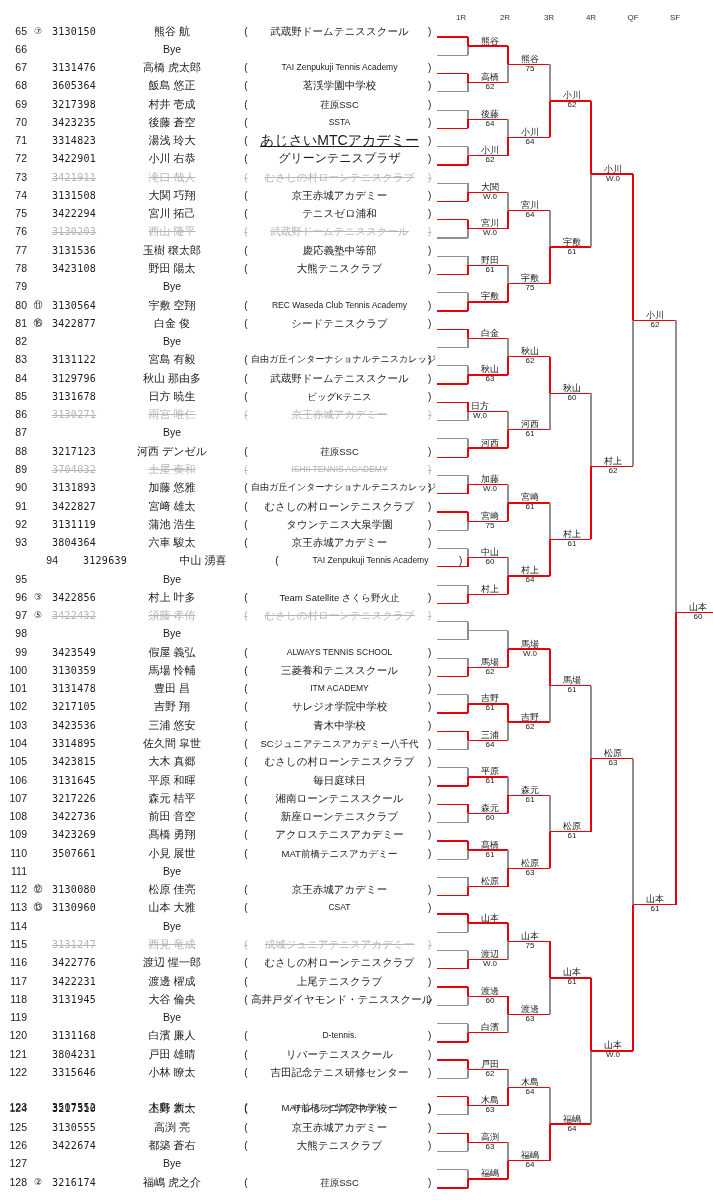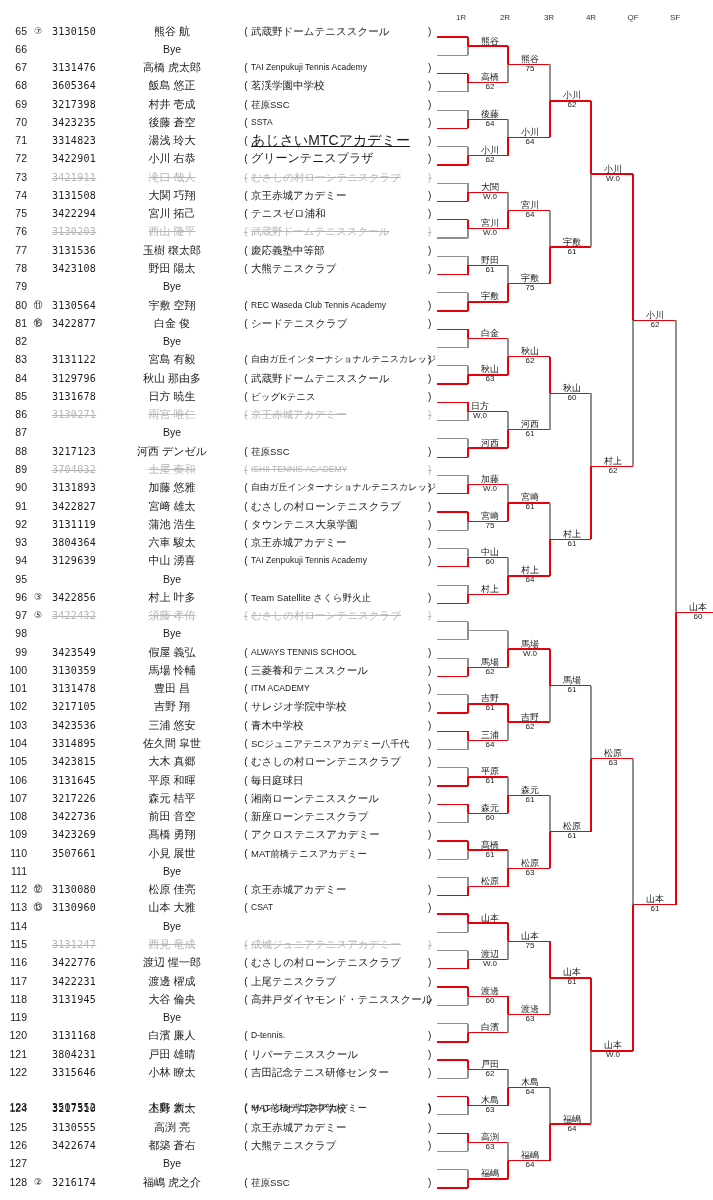--- a/index.html
+++ b/index.html
@@ -9,21 +9,21 @@
   .rh{position:absolute;top:13px;width:26px;text-align:center;font-size:8px;color:#333;}
   svg.bracket{position:absolute;left:0;top:0;}
   .row{position:absolute;left:0;width:437px;height:13px;line-height:13px;}
   .row span{position:absolute;display:block;white-space:nowrap;line-height:13px;}
   .c-no{left:0;width:27px;text-align:right;font-size:10.5px;}
   .c-seed{left:31px;width:14px;text-align:center;font-size:9px;}
   .c-reg{left:47px;width:54px;text-align:center;font-size:10px;font-family:"DejaVu Sans Mono","Liberation Mono",monospace;letter-spacing:0.3px;}
   .c-name{left:103px;width:138px;text-align:center;font-size:11px;}
   .c-bye{left:103px;width:138px;text-align:center;font-size:10.5px;}
   .c-po{left:241px;width:10px;text-align:center;font-size:10px;}
-  .c-club{left:251px;width:177px;}
+  .c-club{left:251px;width:177px;text-align:center;}
   .c-pc{left:428px;width:9px;text-align:left;font-size:10px;}
   .row.wd .c-reg,.row.wd .c-name,.row.wd .c-club,.row.wd .c-po,.row.wd .c-pc{
      color:#b5b5b5;text-decoration:line-through;text-decoration-color:#b5b5b5;}
   .wlab{position:absolute;width:36px;text-align:center;}
   .wlab .n{font-size:9px;line-height:10px;white-space:nowrap;}
   .wlab .s{font-size:8px;line-height:9px;white-space:nowrap;}
 </style>
 </head>
 <body>
 
@@ -504,21 +504,21 @@
         <span class="c-pc">)</span>
       </div>
       <div class="row" style="top: 536.06px;">
         <span class="c-no">93</span>
         <span class="c-reg">3804364</span>
         <span class="c-name">六車 駿太</span>
         <span class="c-po">(</span>
         <span class="c-club" style="font-size: 10.5px;">京王赤城アカデミー</span>
         <span class="c-pc">)</span>
       </div>
-      <div class="row" style="top: 554.33px;">
+      <div class="row" style="top: 554.33px; margin-left: 31px;">
         <span class="c-no">94</span>
         <span class="c-reg">3129639</span>
         <span class="c-name">中山 湧喜</span>
         <span class="c-po">(</span>
         <span class="c-club" style="font-size: 8.5px;">TAI Zenpukuji Tennis Academy</span>
         <span class="c-pc">)</span>
       </div>
       <div class="row" style="top: 572.6px;">
         <span class="c-no">95</span>
         <span class="c-bye">Bye</span>

